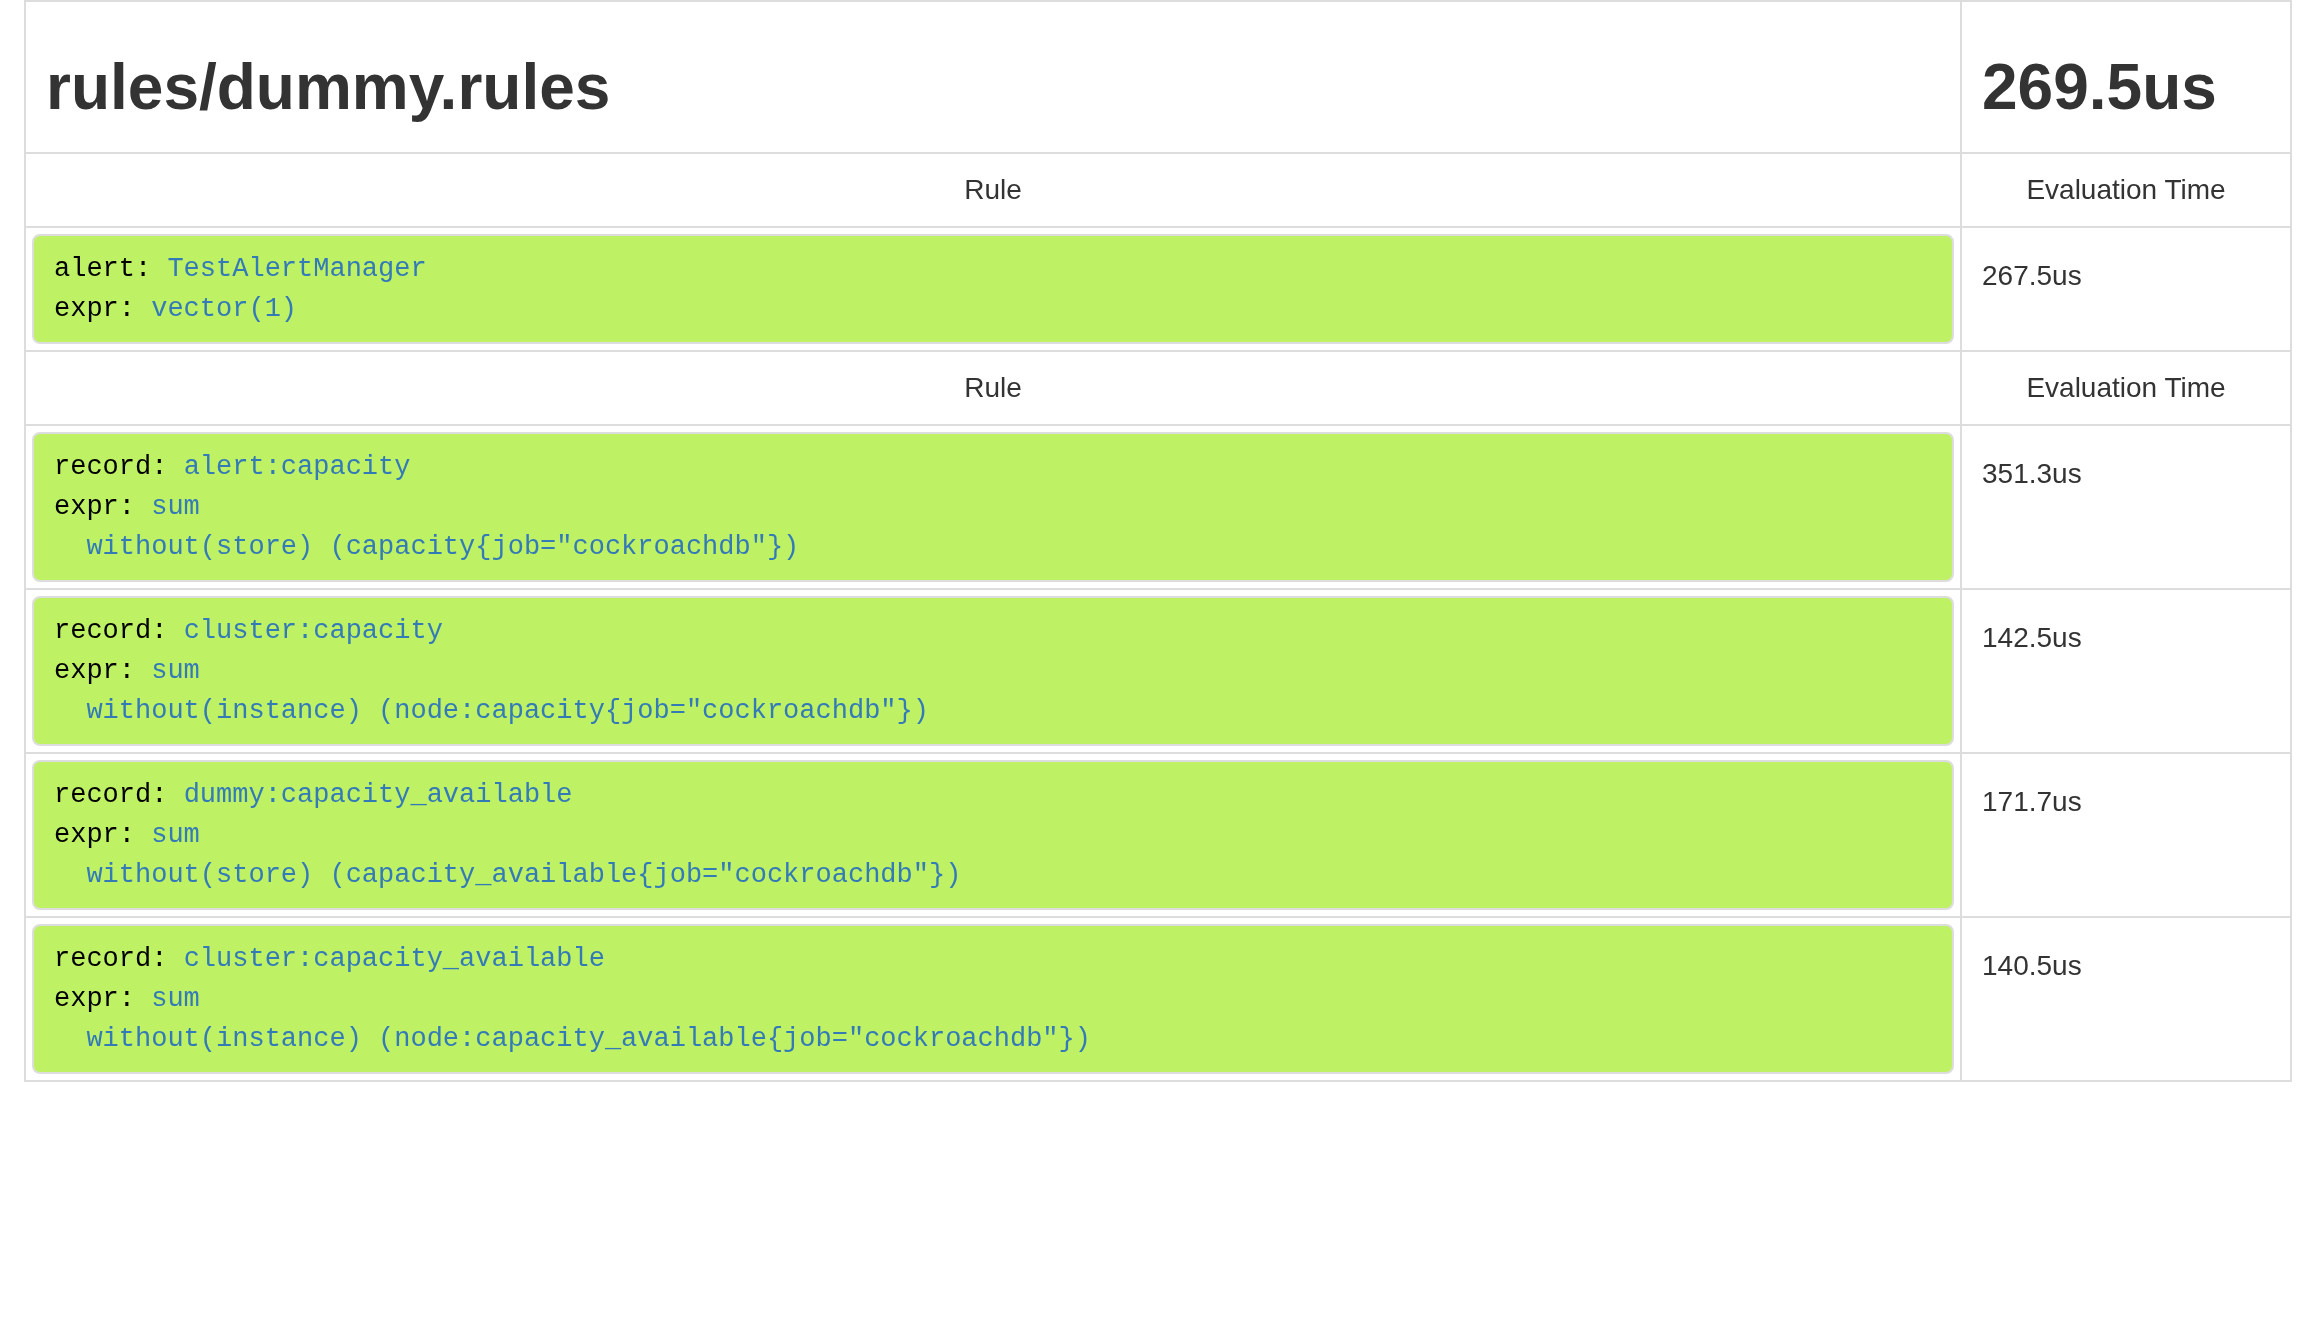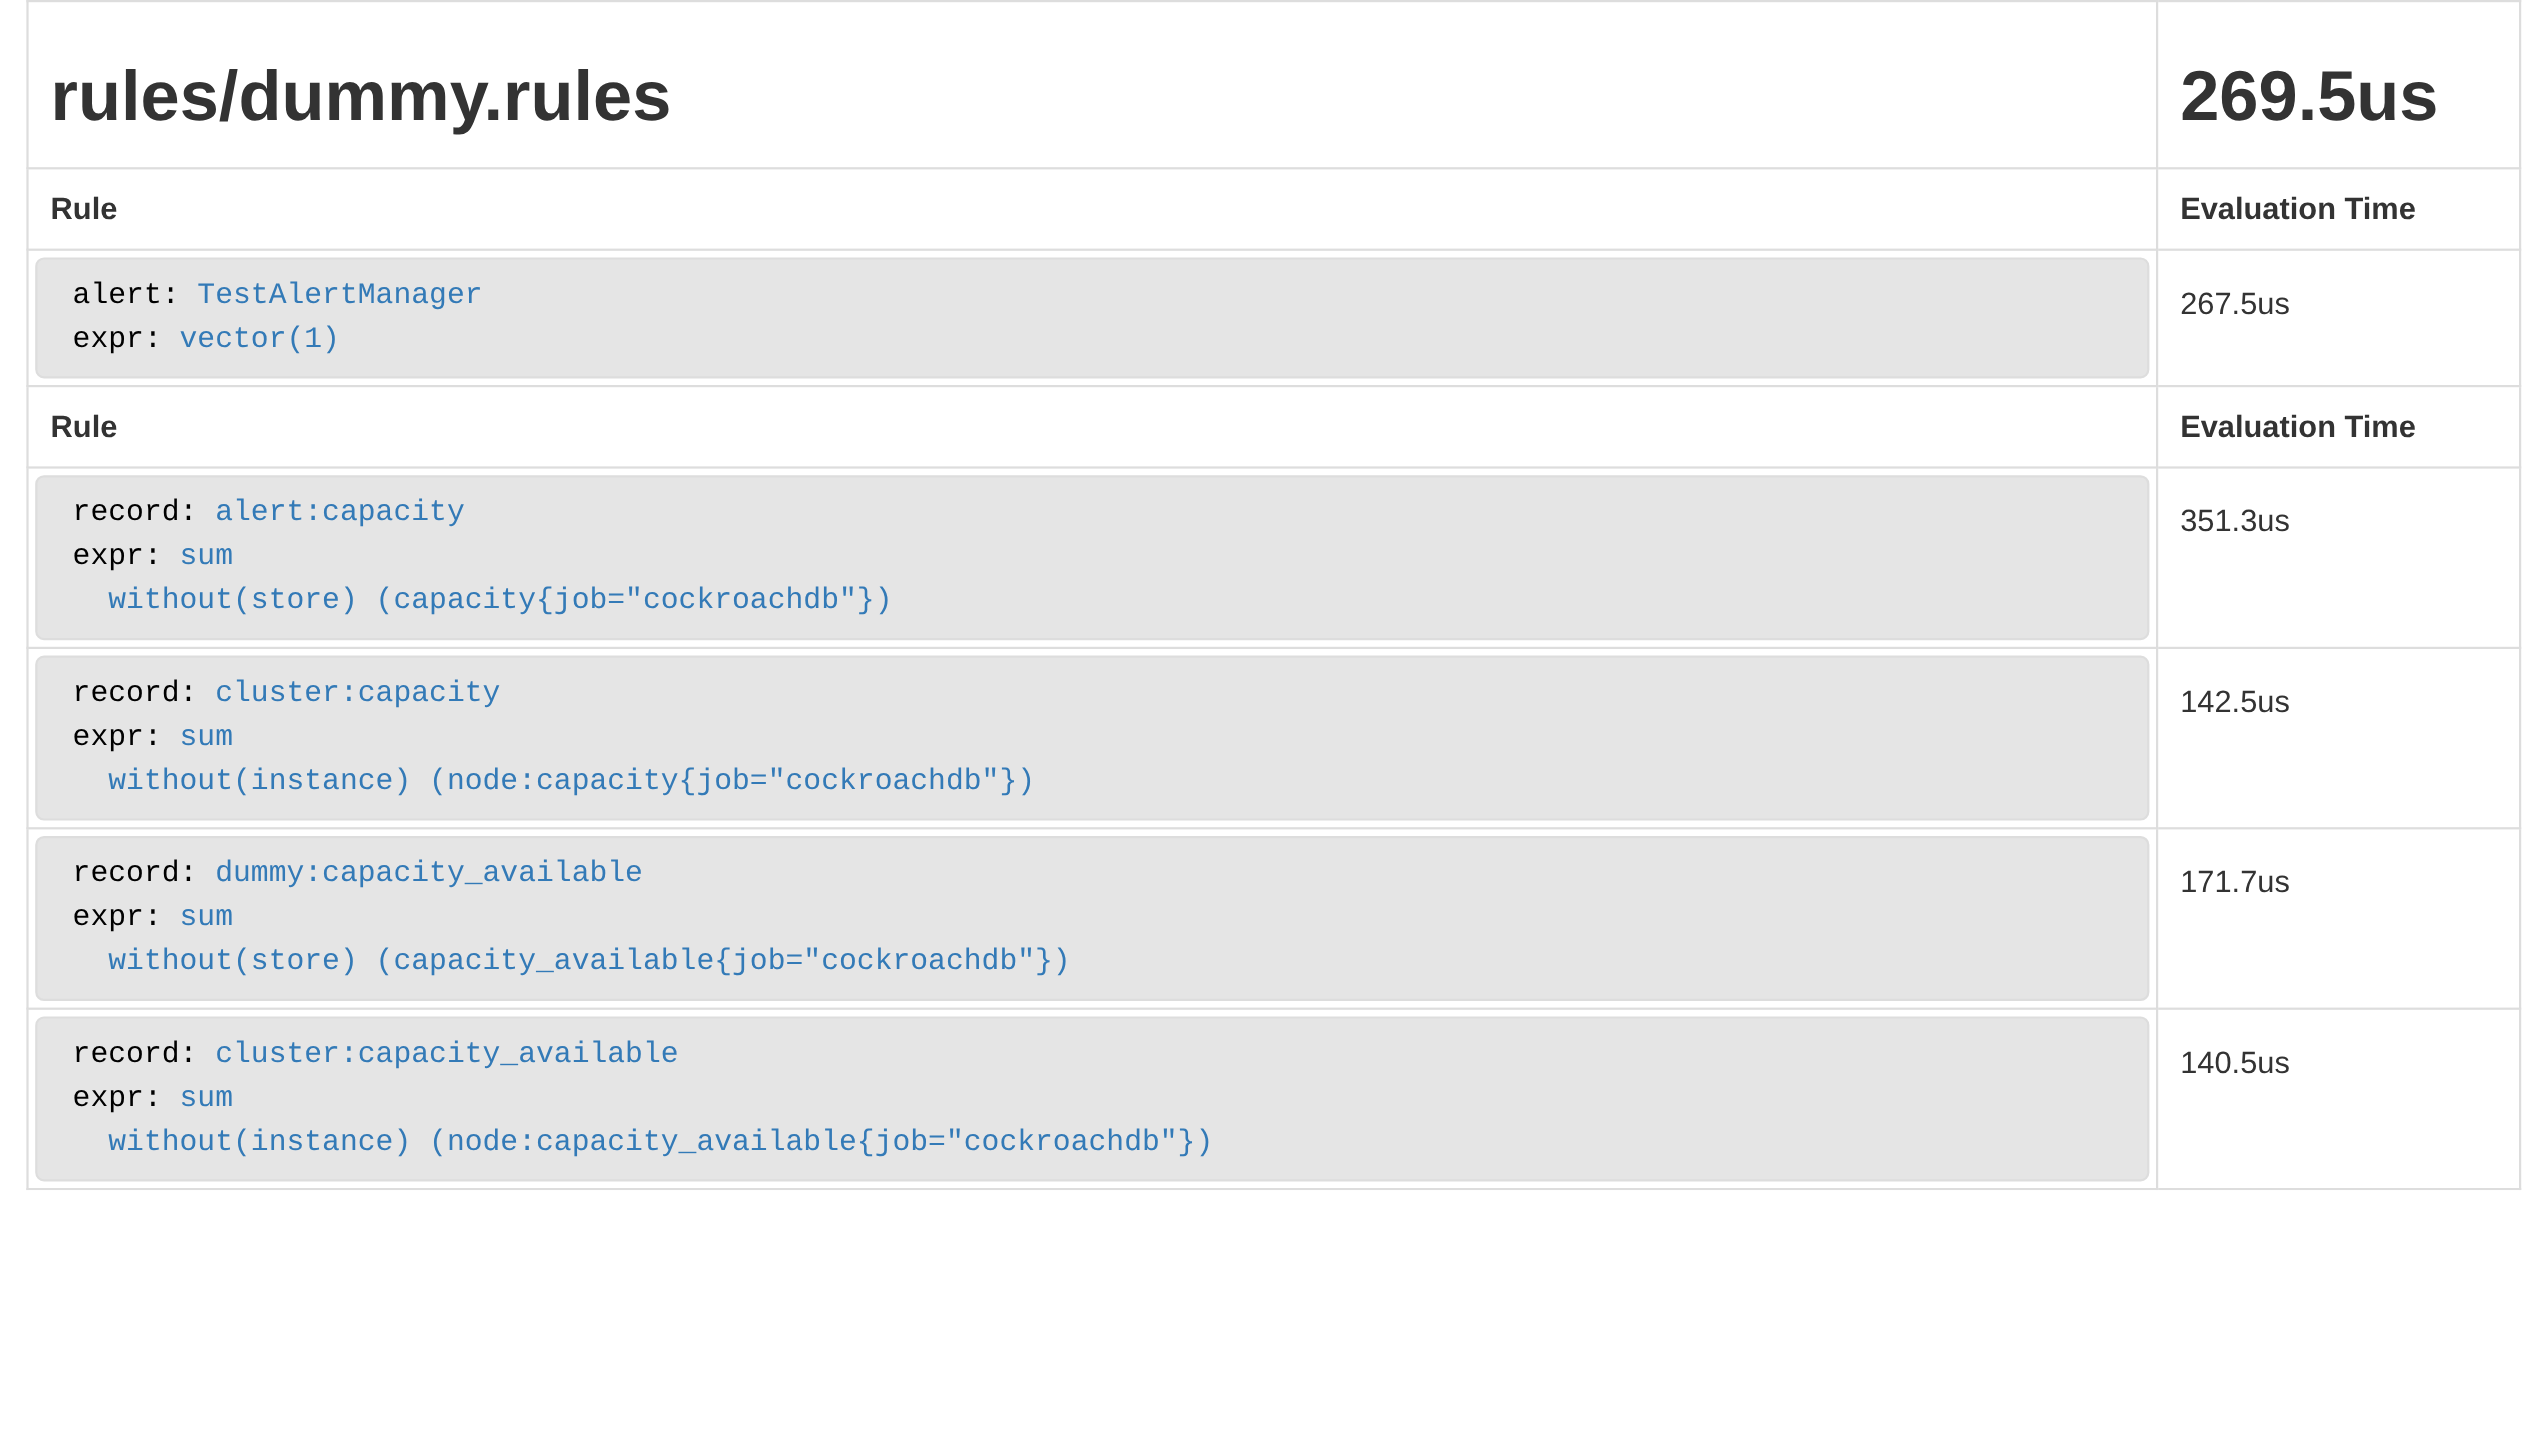--- a/index.html
+++ b/index.html
@@ -33,29 +33,29 @@
     line-height: 70px;
     font-weight: 700;
     margin: 36px 0 16px 0;
     color: #333;
     white-space: nowrap;
   }
   th.col-header {
     padding: 16px 20px;
     font-size: 28px;
     line-height: 40px;
-    font-weight: 700;
-    text-align: left;
+    font-weight: 400;
+    text-align: center;
     color: #333;
   }
   td.rule-cell { padding: 6px; vertical-align: top; }
   pre.rule-pre {
     margin: 0;
-    padding: 13px 32px;
-    background: #e5e5e5;
+    padding: 13px 20px;
+    background: #bef264;
     border: 2px solid #ddd;
     border-radius: 8px;
     font-family: "Liberation Mono", "DejaVu Sans Mono", monospace;
     font-size: 27px;
     line-height: 40px;
     white-space: pre;
     color: #000;
     overflow: hidden;
   }
   .kw { color: #000; }

